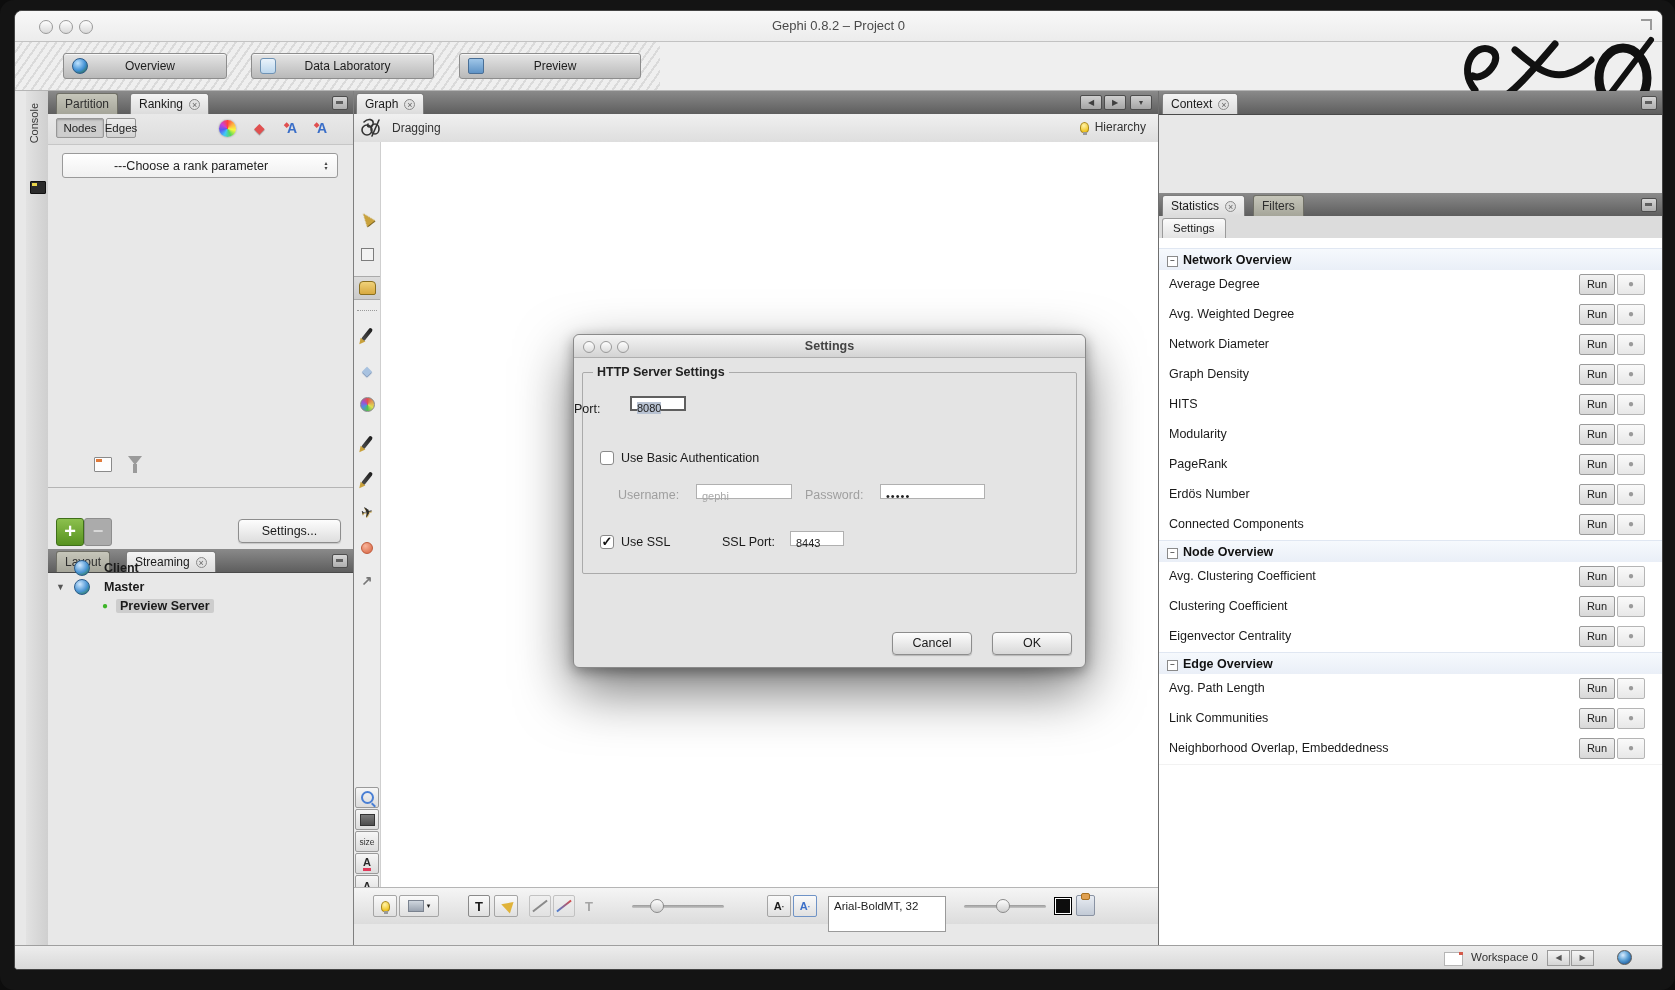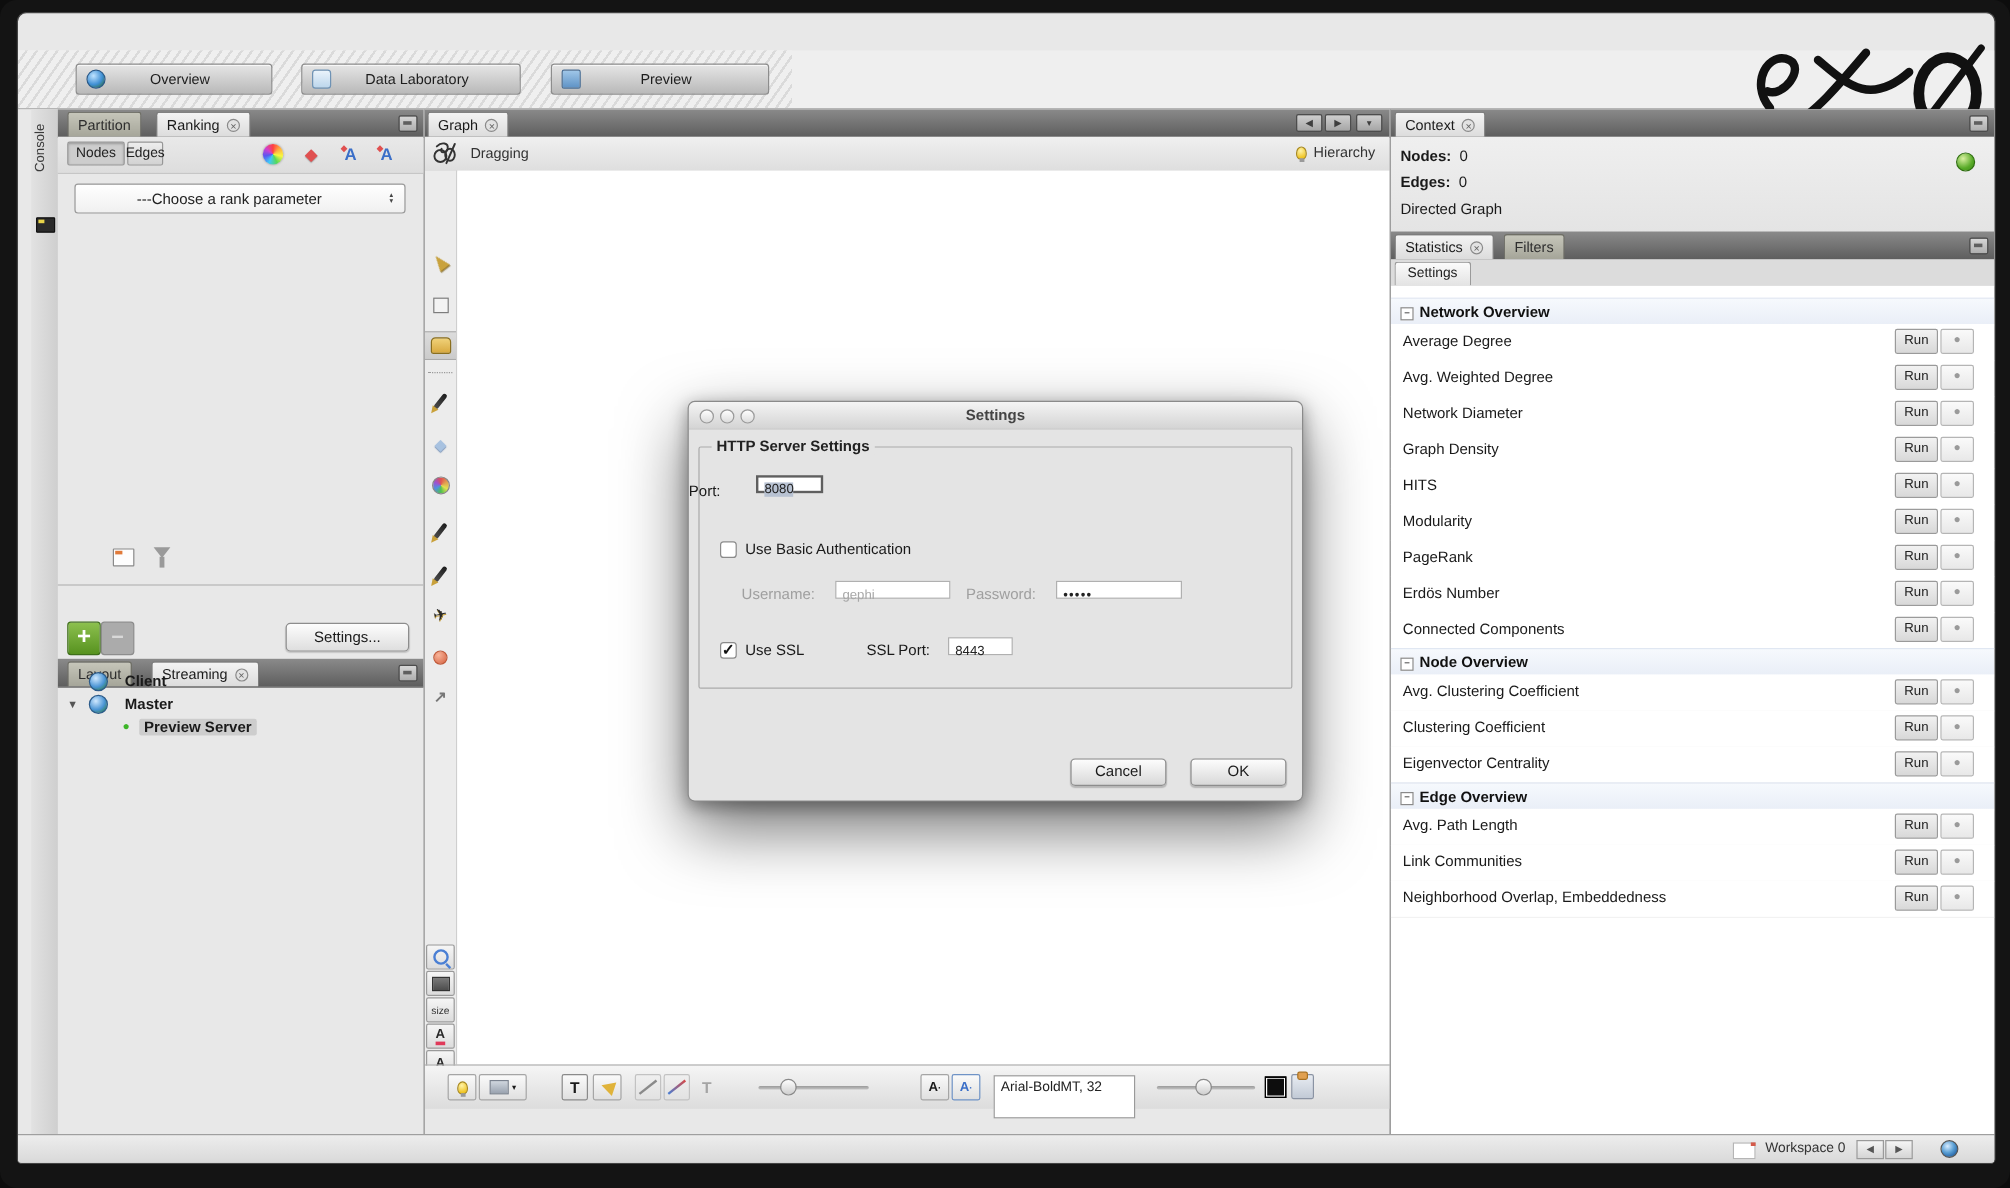--- a/index.html
+++ b/index.html
@@ -144,20 +144,27 @@
   .dlg-field.disabled{color:#a8a8a8;}
   .cb{position:absolute;width:14px;height:14px;box-sizing:border-box;background:#fff;border:1px solid #8a8a8a;border-radius:3px;font-size:13px;font-weight:bold;color:#111;line-height:12px;text-align:center;}
   .dlg-btn{position:absolute;top:297px;width:80px;height:23px;box-sizing:border-box;border:1px solid #8d8d8d;border-radius:4px;background:linear-gradient(#fdfdfd,#d8d8d8);font-size:12.5px;color:#1a1a1a;text-align:center;line-height:21px;box-shadow:0 1px 1px rgba(0,0,0,.2);}
 </style>
 </head>
 <body>
 
 <div class="frame">
 <div class="window">
 
+  <div class="titlebar">
+    <div class="tl" style="left:24px"></div>
+    <div class="tl" style="left:44px"></div>
+    <div class="tl" style="left:64px"></div>
+    <div class="title-text">Gephi 0.8.2 – Project 0</div>
+    <div class="resize-glyph"></div>
+  </div>
 
   <div class="main-toolbar">
     <div class="hatch"></div>
     <div class="tb-btn" style="left:48px;width:164px">
       <span class="tb-ic ic-globe"></span>
       <span class="lbl">Overview</span>
     </div>
     <div class="tb-btn" style="left:236px;width:183px">
       <span class="tb-ic ic-datalab"></span>
       <span class="lbl">Data Laboratory</span>
@@ -379,30 +386,20 @@
   </div>
 
   <div class="panel right-panel">
     <div class="tabbar">
       <div class="tab active" style="left:3px">
         <span>Context</span>
         <span class="close-ic">×</span>
       </div>
       <div class="collapse-btn"></div>
     </div>
-    <div class="ctx-body">
-      <div class="ctx-line" style="top:9px">
-        <b>Nodes:</b>&nbsp;&nbsp;<span>0</span>
-      </div>
-      <div class="ctx-line" style="top:31px">
-        <b>Edges:</b>&nbsp;&nbsp;<span>0</span>
-      </div>
-      <div class="ctx-line" style="top:53px">Directed Graph</div>
-      <div class="green-orb"></div>
-    </div>
     <div class="stats-bar">
       <div class="tab active" style="left:3px">
         <span>Statistics</span>
         <span class="close-ic">×</span>
       </div>
       <div class="tab inactive" style="left:94px">
         <span>Filters</span>
       </div>
       <div class="collapse-btn"></div>
     </div>

